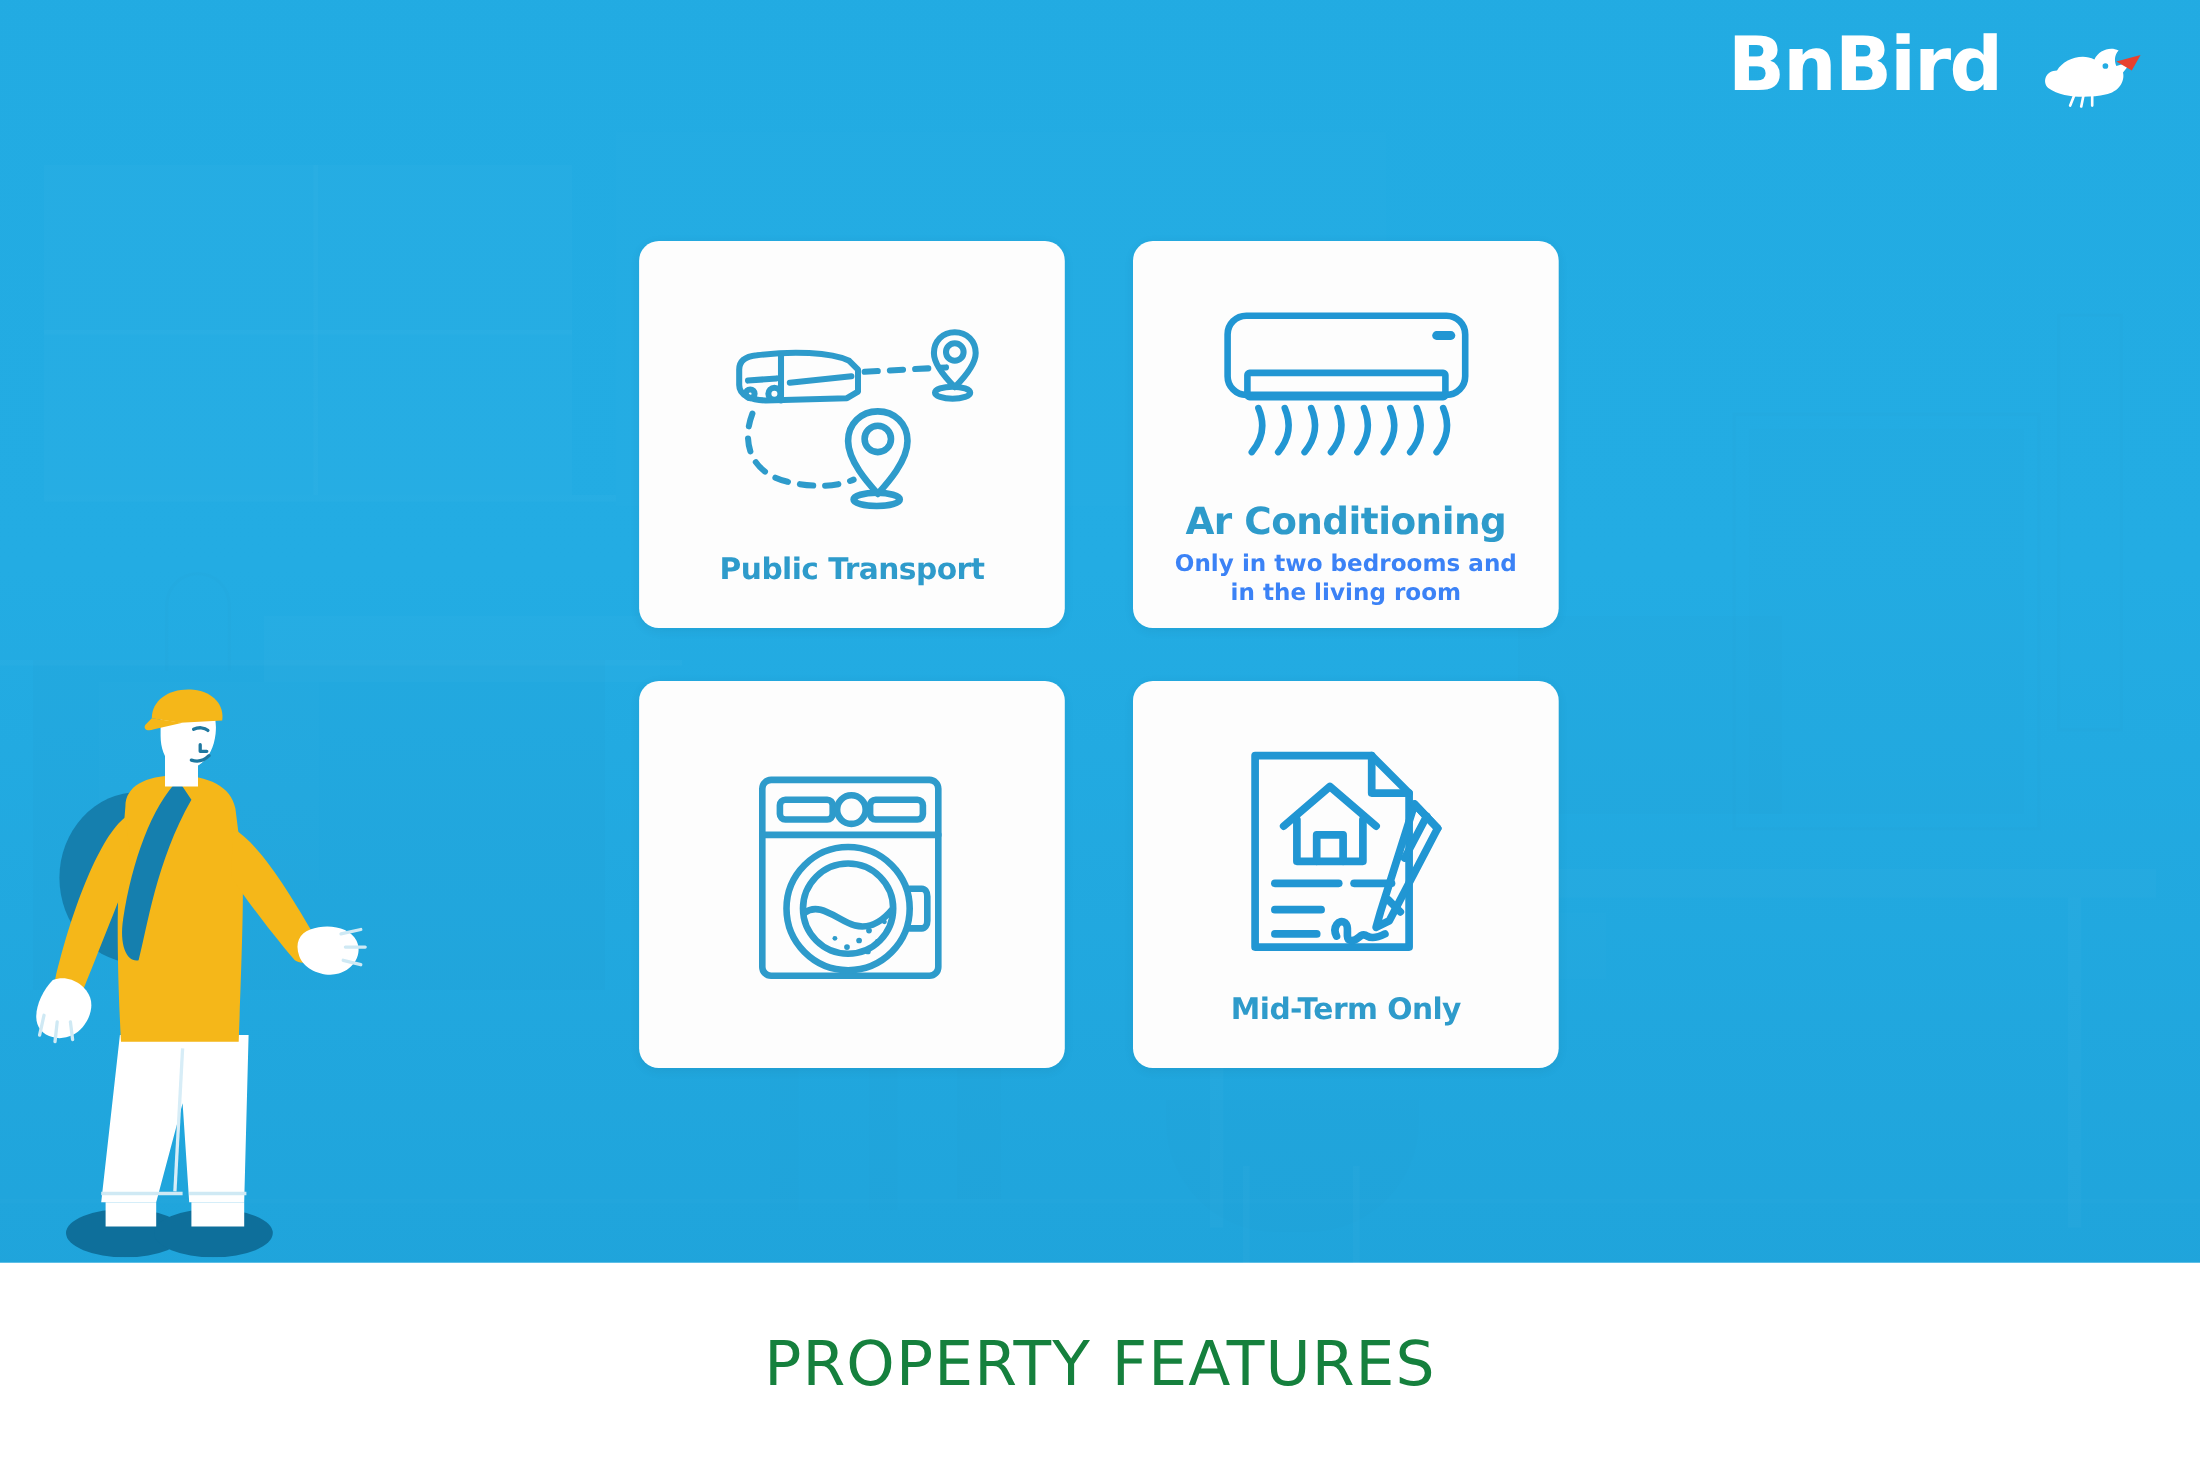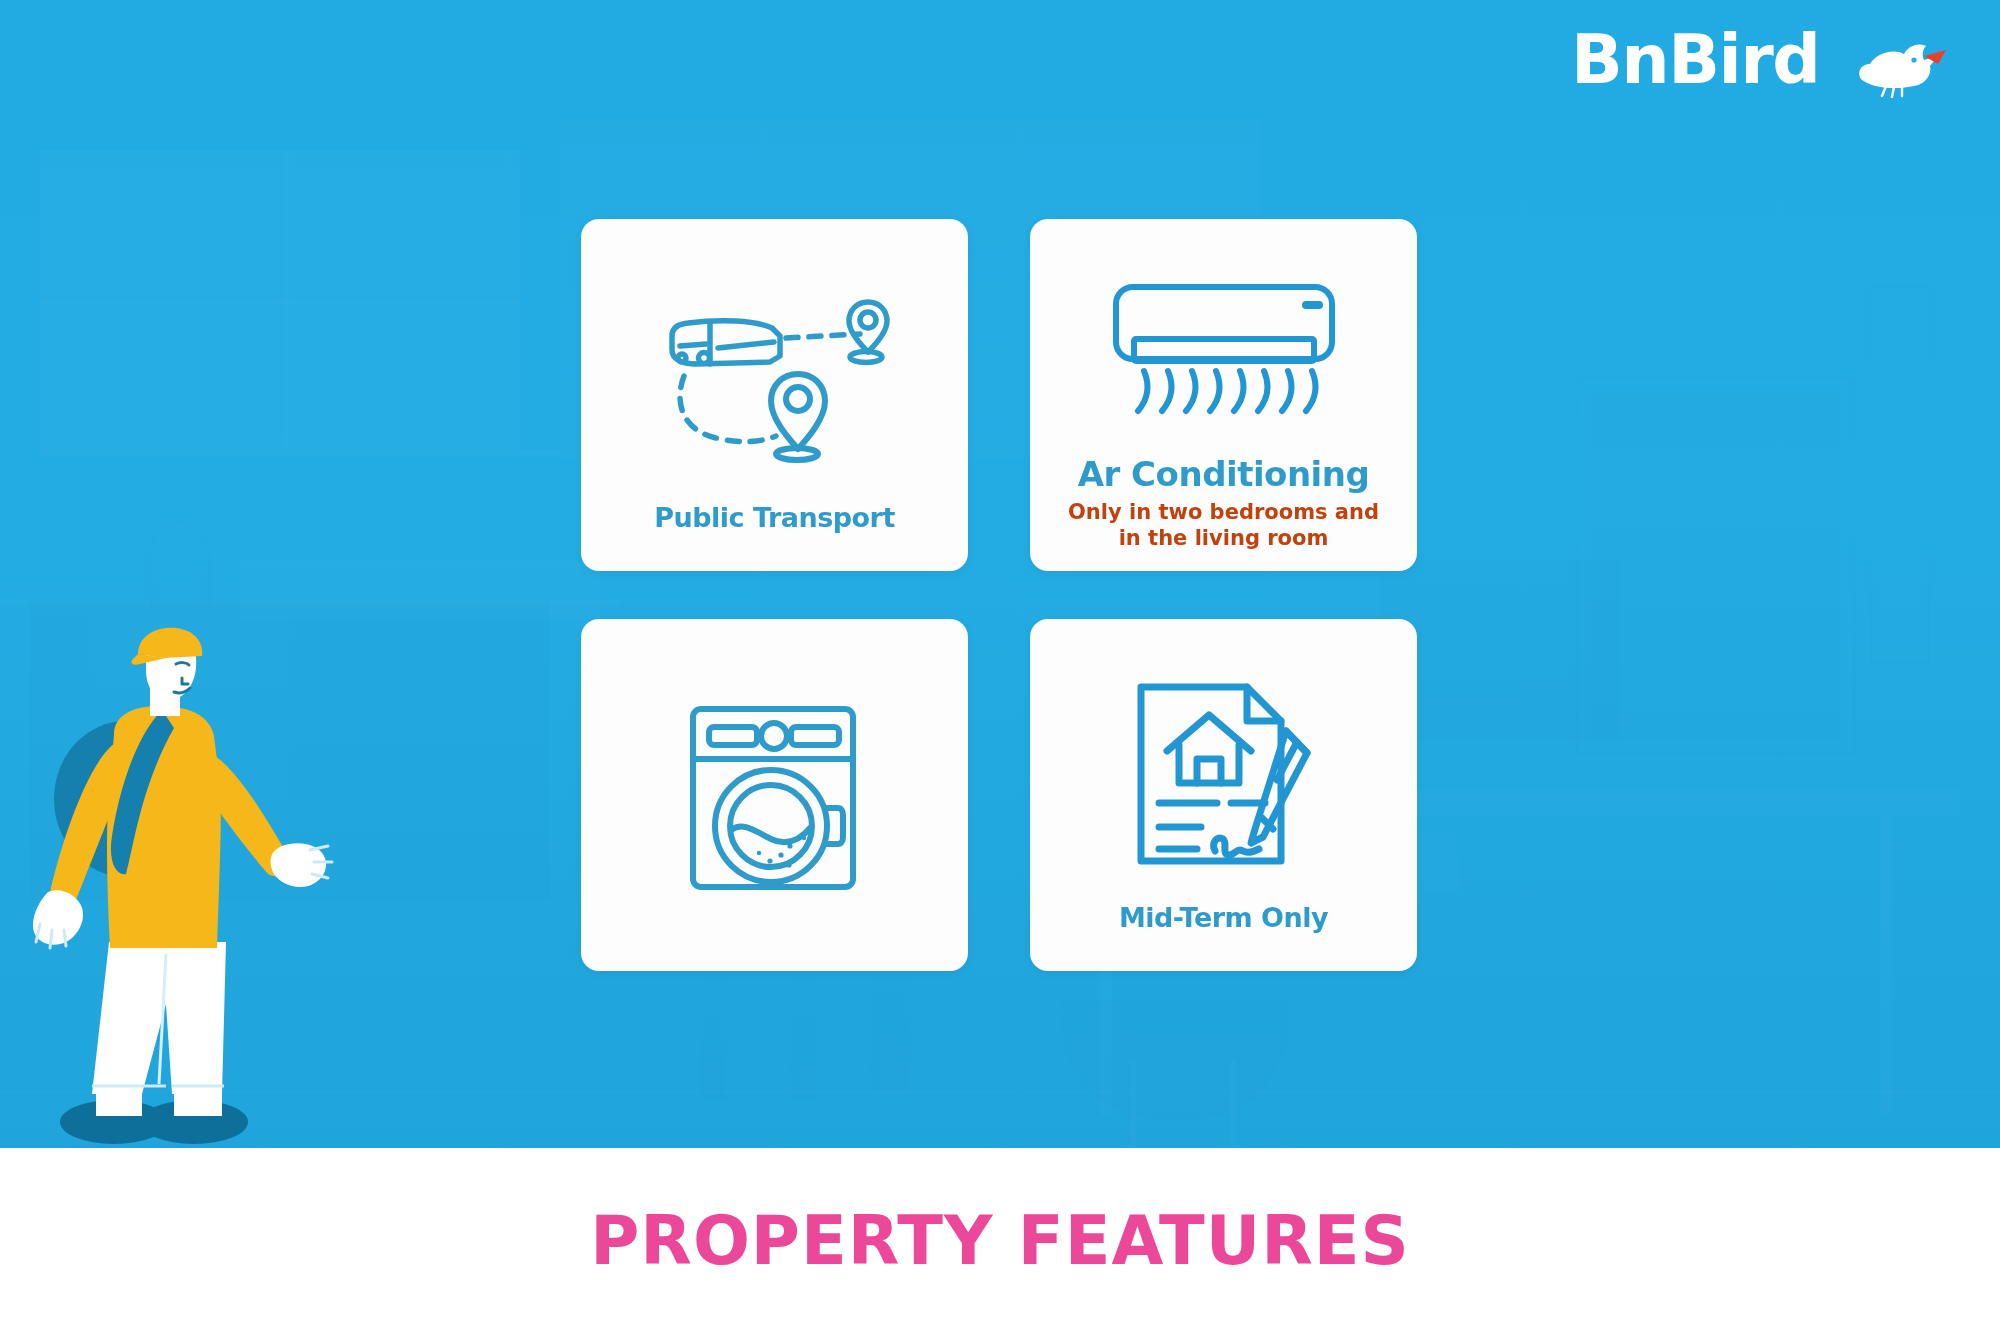--- a/index.html
+++ b/index.html
@@ -115,21 +115,21 @@
   .card-title {
     color: #2E9BCB;
     font-size: 27px;
     font-weight: bold;
     letter-spacing: -0.5px;
     text-align: center;
     line-height: 1.1;
     font-family: "DejaVu Sans", sans-serif;
   }
   .card-sub {
-    color: #c2410c;
+    color: #3b82f6;
     font-size: 21px;
     font-weight: bold;
     text-align: center;
     line-height: 1.25;
     margin-top: 5px;
     max-width: 340px;
     font-family: "DejaVu Sans", sans-serif;
   }
   .card.with-sub .card-title { font-size: 34px; }
   .card.no-sub .card-title { margin-bottom: 18px; }
@@ -143,23 +143,23 @@
     left: 0;
     top: 1148px;
     width: 2000px;
     height: 185px;
     background: #ffffff;
     display: flex;
     align-items: center;
     justify-content: center;
   }
   .footer-title {
-    color: #ec4899;
-    font-size: 67px;
-    font-weight: bold;
+    color: #15803d;
+    font-size: 56px;
+    font-weight: normal;
     letter-spacing: 1px;
     font-family: "DejaVu Sans", sans-serif;
   }
 </style>
 </head>
 <body>
 
 <div class="slide">
 
   <div class="hero">

